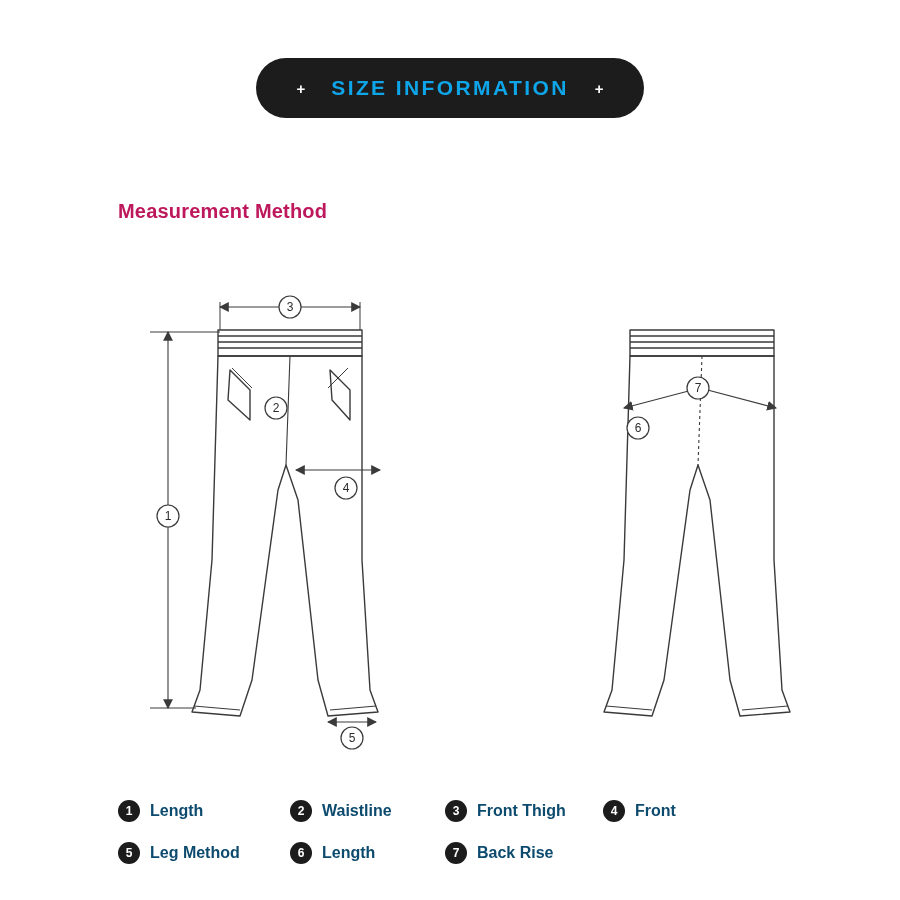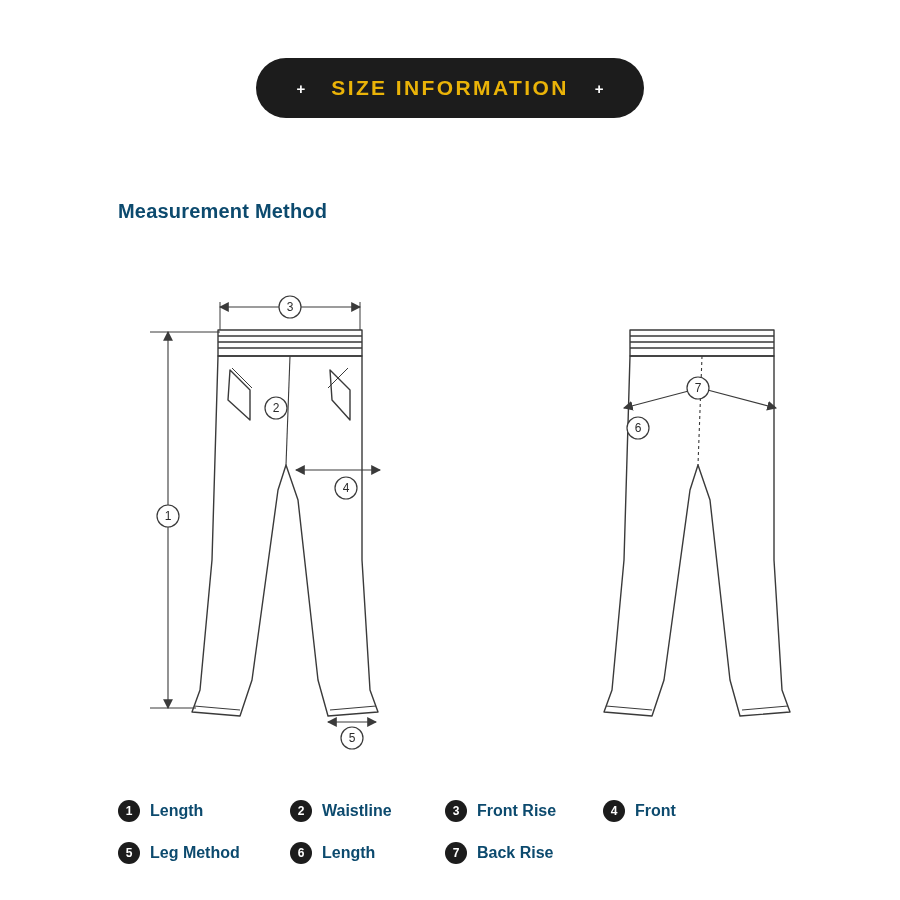--- a/index.html
+++ b/index.html
@@ -28,40 +28,40 @@
     width: 388px;
     height: 60px;
     background: #1c1c1c;
     border-radius: 30px;
     display: flex;
     align-items: center;
     justify-content: center;
     gap: 26px;
   }
   .header-pill .title {
-    color: #eab308;
+    color: #0ea5e9;
     font-size: 21px;
     font-weight: bold;
     letter-spacing: 2.4px;
   }
   .header-pill .plus {
     color: #ffffff;
     font-size: 15px;
     font-weight: bold;
     line-height: 1;
   }
 
   
   .section-title {
     position: absolute;
     top: 200px;
     left: 118px;
     font-size: 20px;
     font-weight: bold;
-    color: #0c4a6e;
+    color: #be185d;
     letter-spacing: 0.2px;
   }
 
   
   .diagram {
     position: absolute;
     top: 260px;
     left: 100px;
     width: 720px;
     height: 510px;
@@ -242,21 +242,21 @@
       <div class="legend-item" style="width:172px;">
         <span class="num">1</span>
         <span class="lbl">Length</span>
       </div>
       <div class="legend-item" style="width:155px;">
         <span class="num">2</span>
         <span class="lbl">Waistline</span>
       </div>
       <div class="legend-item" style="width:158px;">
         <span class="num">3</span>
-        <span class="lbl">Front Rise</span>
+        <span class="lbl">Front Thigh</span>
       </div>
       <div class="legend-item">
         <span class="num">4</span>
         <span class="lbl">Front</span>
       </div>
     </div>
 
     <div class="legend-row">
       <div class="legend-item" style="width:172px;">
         <span class="num">5</span>

